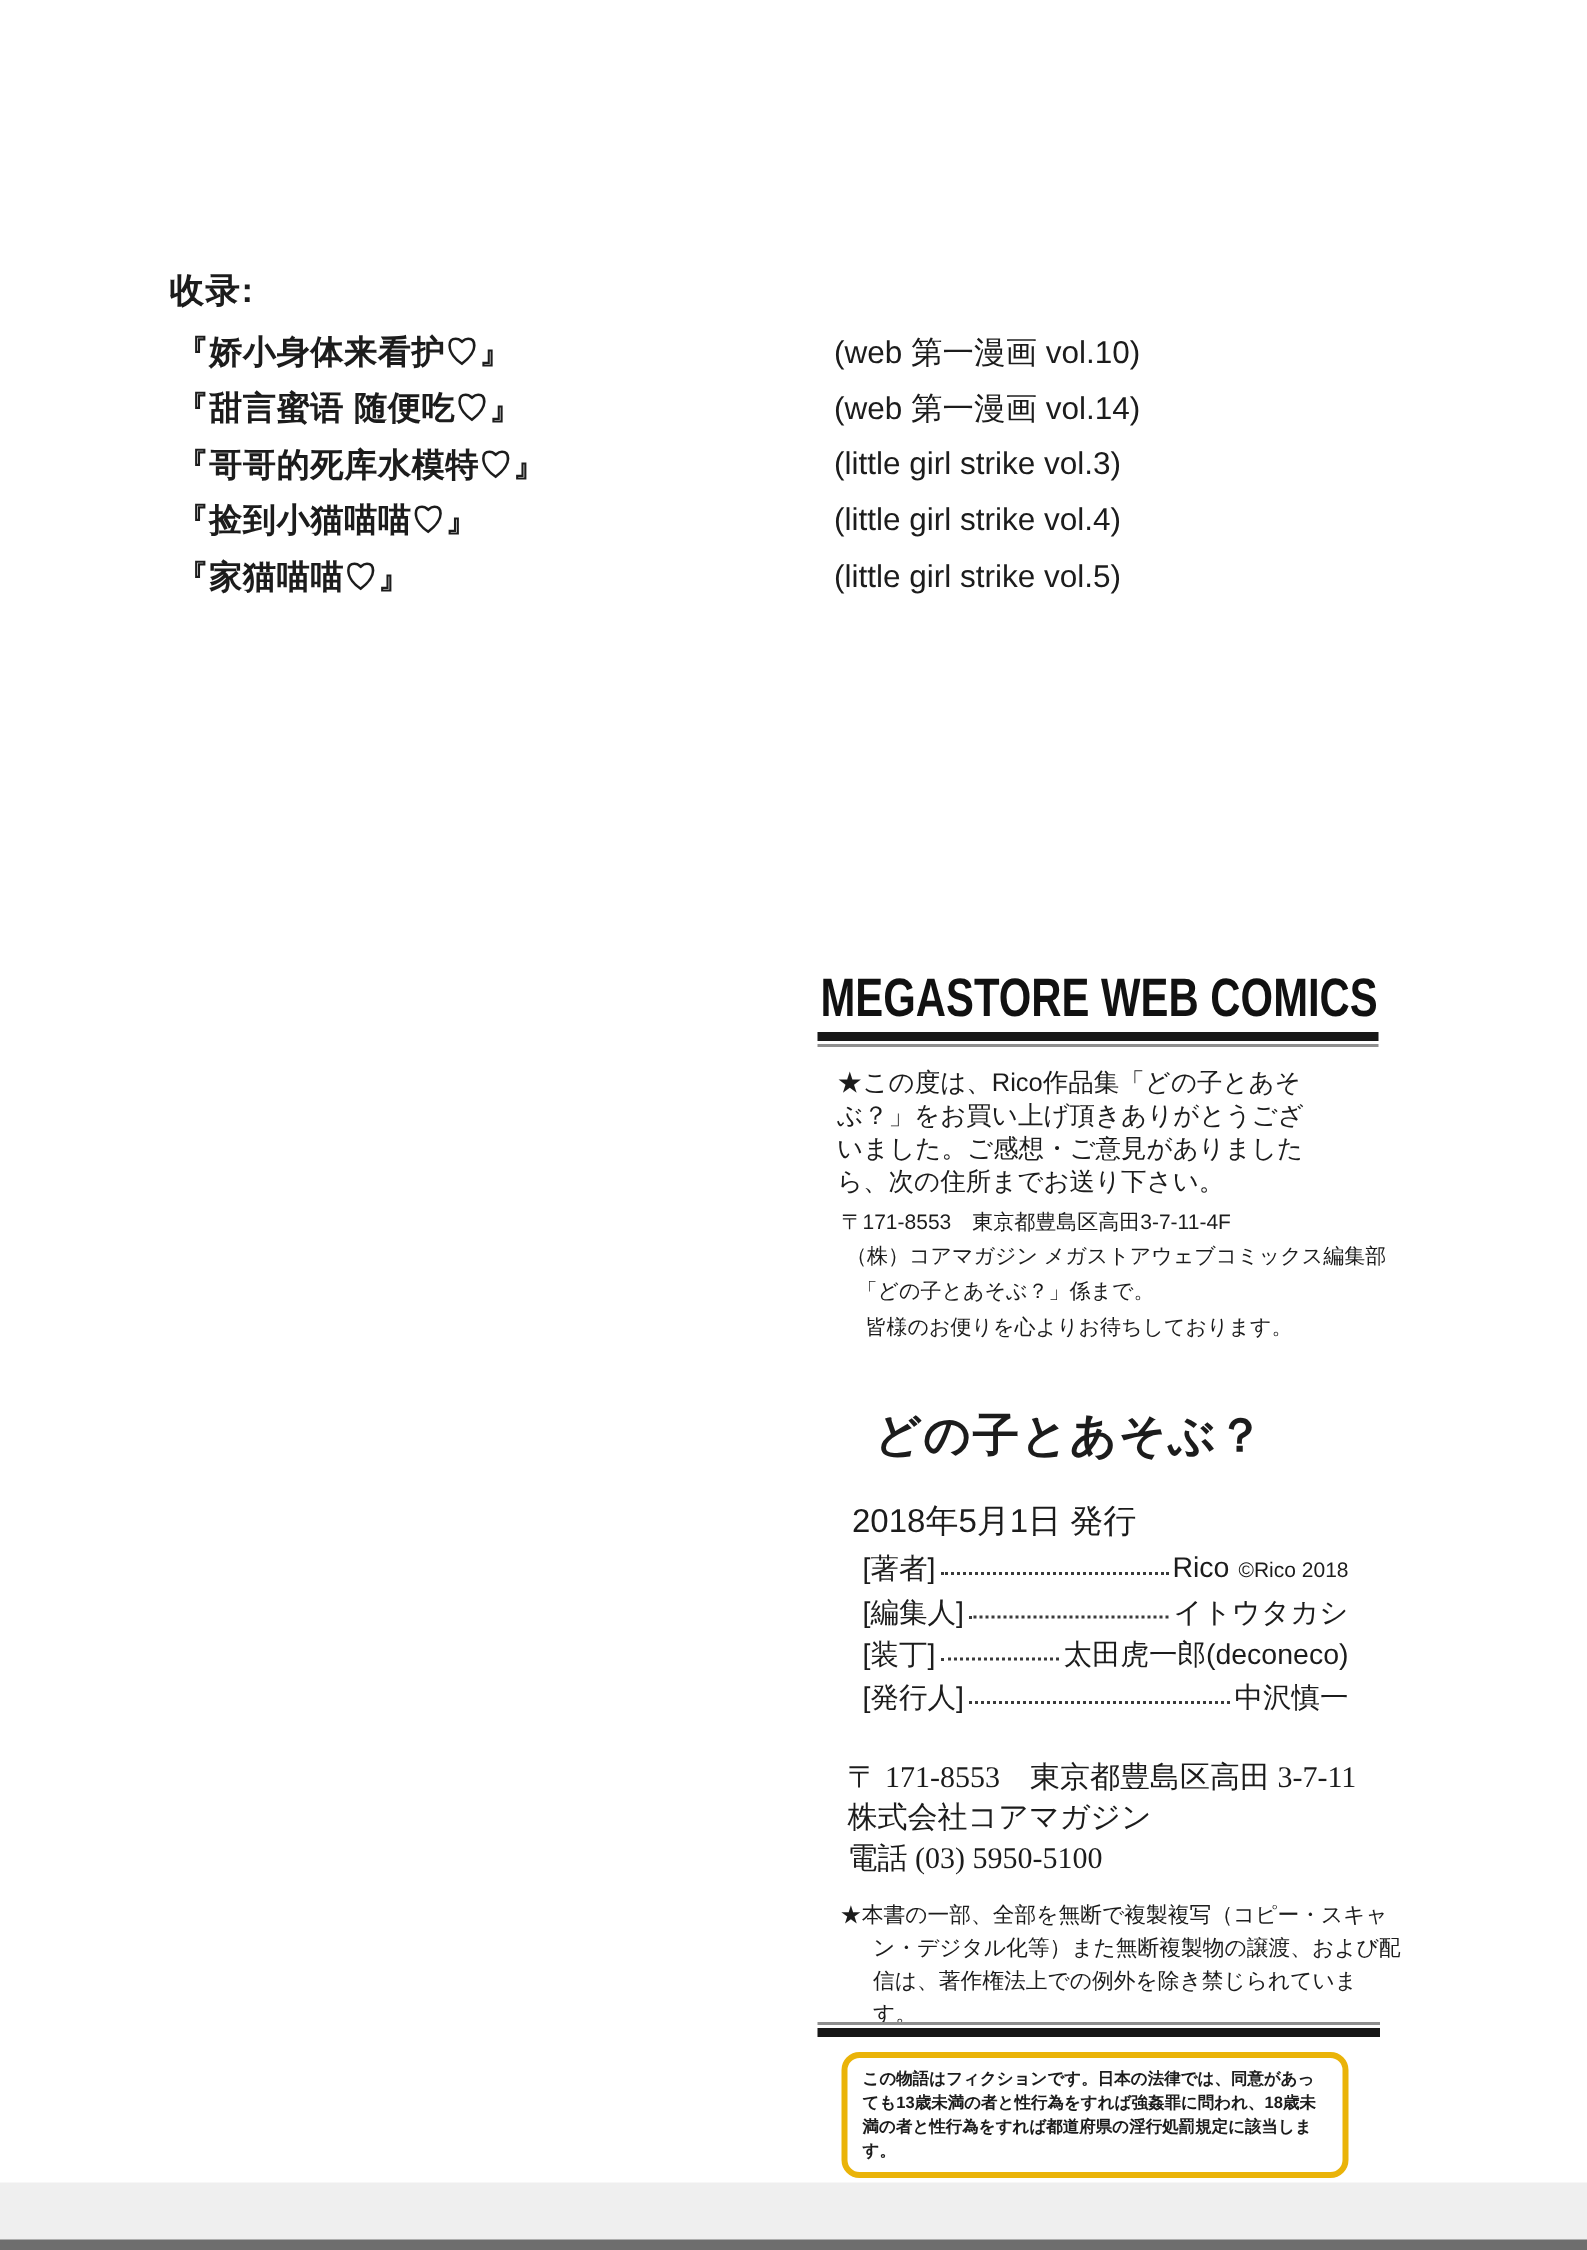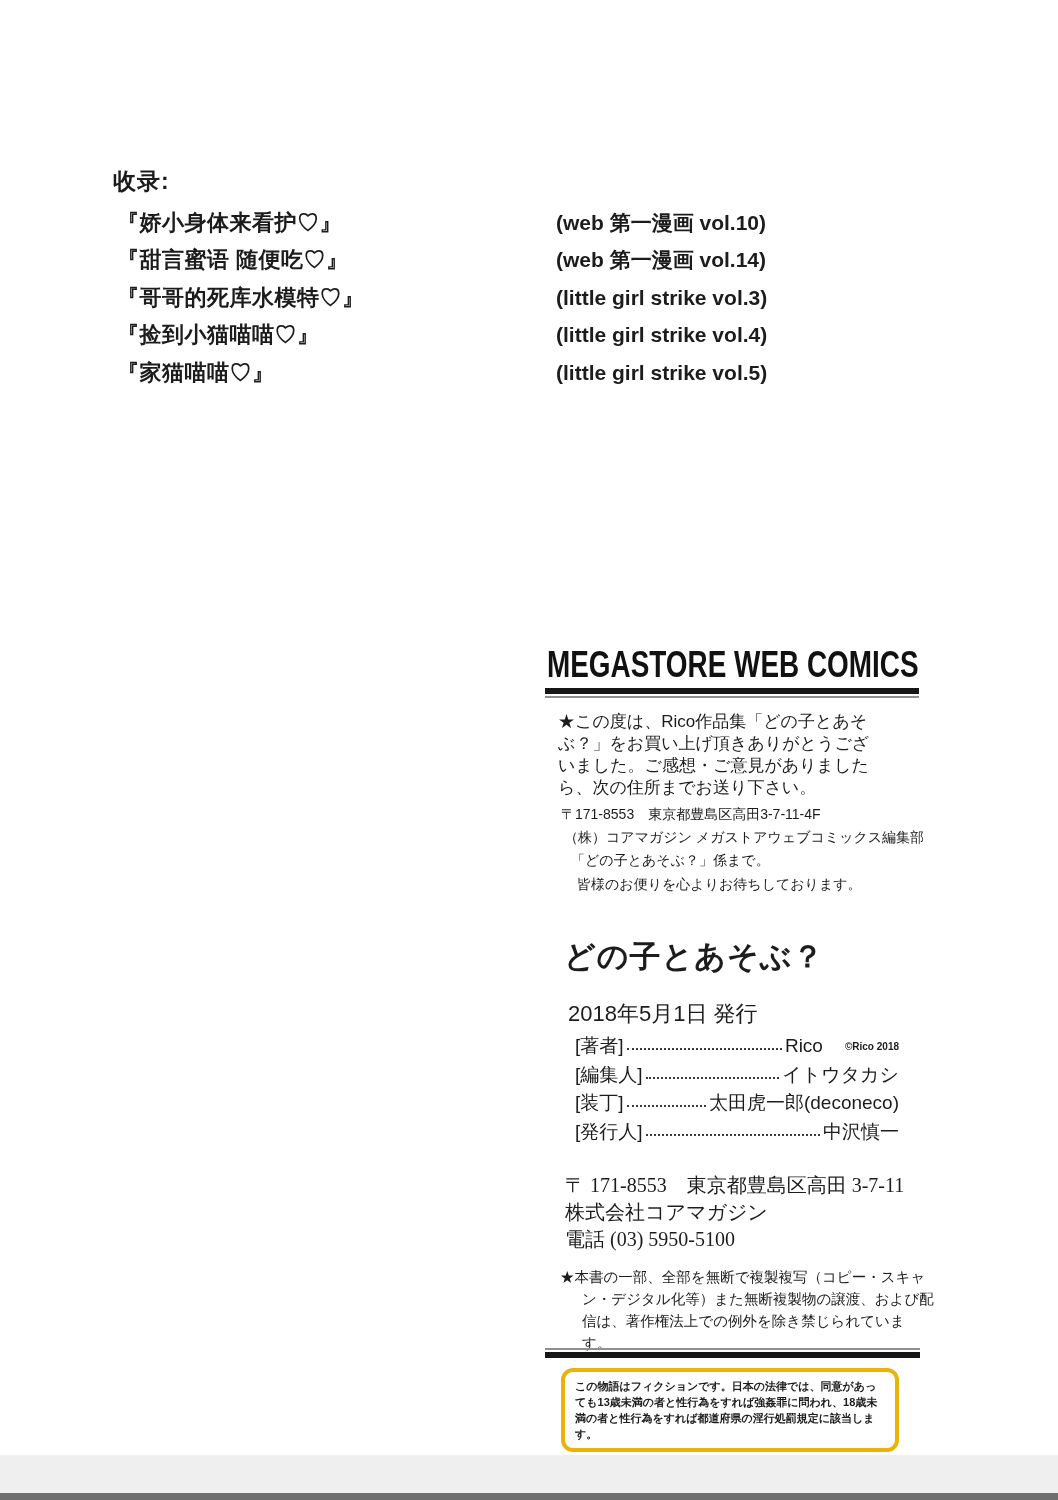--- a/index.html
+++ b/index.html
@@ -8,28 +8,28 @@
     background: #ffffff;
     font-family: "Liberation Sans", sans-serif;
     color: #1c1c1c;
     position: relative;
     overflow: hidden;
   }
   .page { position: absolute; inset: 0; background: #ffffff; }
 
   
   .toc { position: absolute; left: 113px; top: 166px; width: 840px; }
-  .toc-heading { font-size: 23px; font-weight: 600; height: 38px; letter-spacing: 1px; }
+  .toc-heading { font-size: 23px; font-weight: 600; height: 38px; letter-spacing: 1px; margin-top: 12px; }
   .toc-row { display: flex; height: 37.5px; align-items: center; }
   .toc-title {
     width: 439px; padding-left: 4px;
     font-size: 22px; font-weight: 600; letter-spacing: 0.5px;
     white-space: nowrap;
   }
-  .toc-source { font-size: 21px; font-weight: 700; white-space: nowrap; }
+  .toc-source { font-size: 21px; font-weight: 400; white-space: nowrap; }
 
   
   .colophon { position: absolute; left: 545px; top: 0; width: 378px; height: 1092px; }
 
   .brand {
     position: absolute; top: 644px; left: 2px;
     font-size: 36px; font-weight: bold; color: #111;
     white-space: nowrap;
     transform: scaleX(0.775); transform-origin: left center;
   }
@@ -42,29 +42,29 @@
     font-size: 17px; line-height: 22px; word-break: break-all;
   }
 
   .addr1 { position: absolute; top: 803px; left: 16px; font-size: 14px; line-height: 23px; }
   .addr1 div { white-space: nowrap; }
   .addr1 .l2 { padding-left: 3px; }
   .addr1 .l3 { padding-left: 10px; }
   .addr1 .l4 { padding-left: 16px; margin-top: 1px; }
 
   .series { position: absolute; top: 917px; left: 19px; font-size: 17px; white-space: nowrap; }
-  .book-title { position: absolute; top: 936px; left: 19px; font-size: 31px; font-weight: bold; letter-spacing: 1px; white-space: nowrap; }
+  .book-title { position: absolute; top: 936px; left: 38px; font-size: 31px; font-weight: bold; letter-spacing: 1px; white-space: nowrap; }
   .pub-date { position: absolute; top: 999px; left: 23px; font-size: 22px; white-space: nowrap; }
 
   .credits { position: absolute; top: 1032px; left: 30px; width: 324px; }
   .credit-row { display: flex; align-items: center; height: 28.5px; font-size: 19px; }
   .credit-label { white-space: nowrap; }
   .credit-leader { flex: 1; height: 0; border-bottom: 2px dotted #3a3a3a; margin: 0 3px; position: relative; top: 3px; }
   .credit-value { white-space: nowrap; }
-  .credit-note { font-size: 10px; margin-left: 22px; font-weight: bold; white-space: nowrap; }
+  .credit-note { font-size: 14px; margin-left: 6px; font-weight: normal; white-space: nowrap; }
   .credit-note:empty { display: none; }
 
   .addr2 {
     position: absolute; top: 1172px; left: 20px;
     font-family: "Liberation Serif", serif;
     font-size: 20px; line-height: 27px;
   }
   .addr2 div { white-space: nowrap; }
 
   .copyright {

